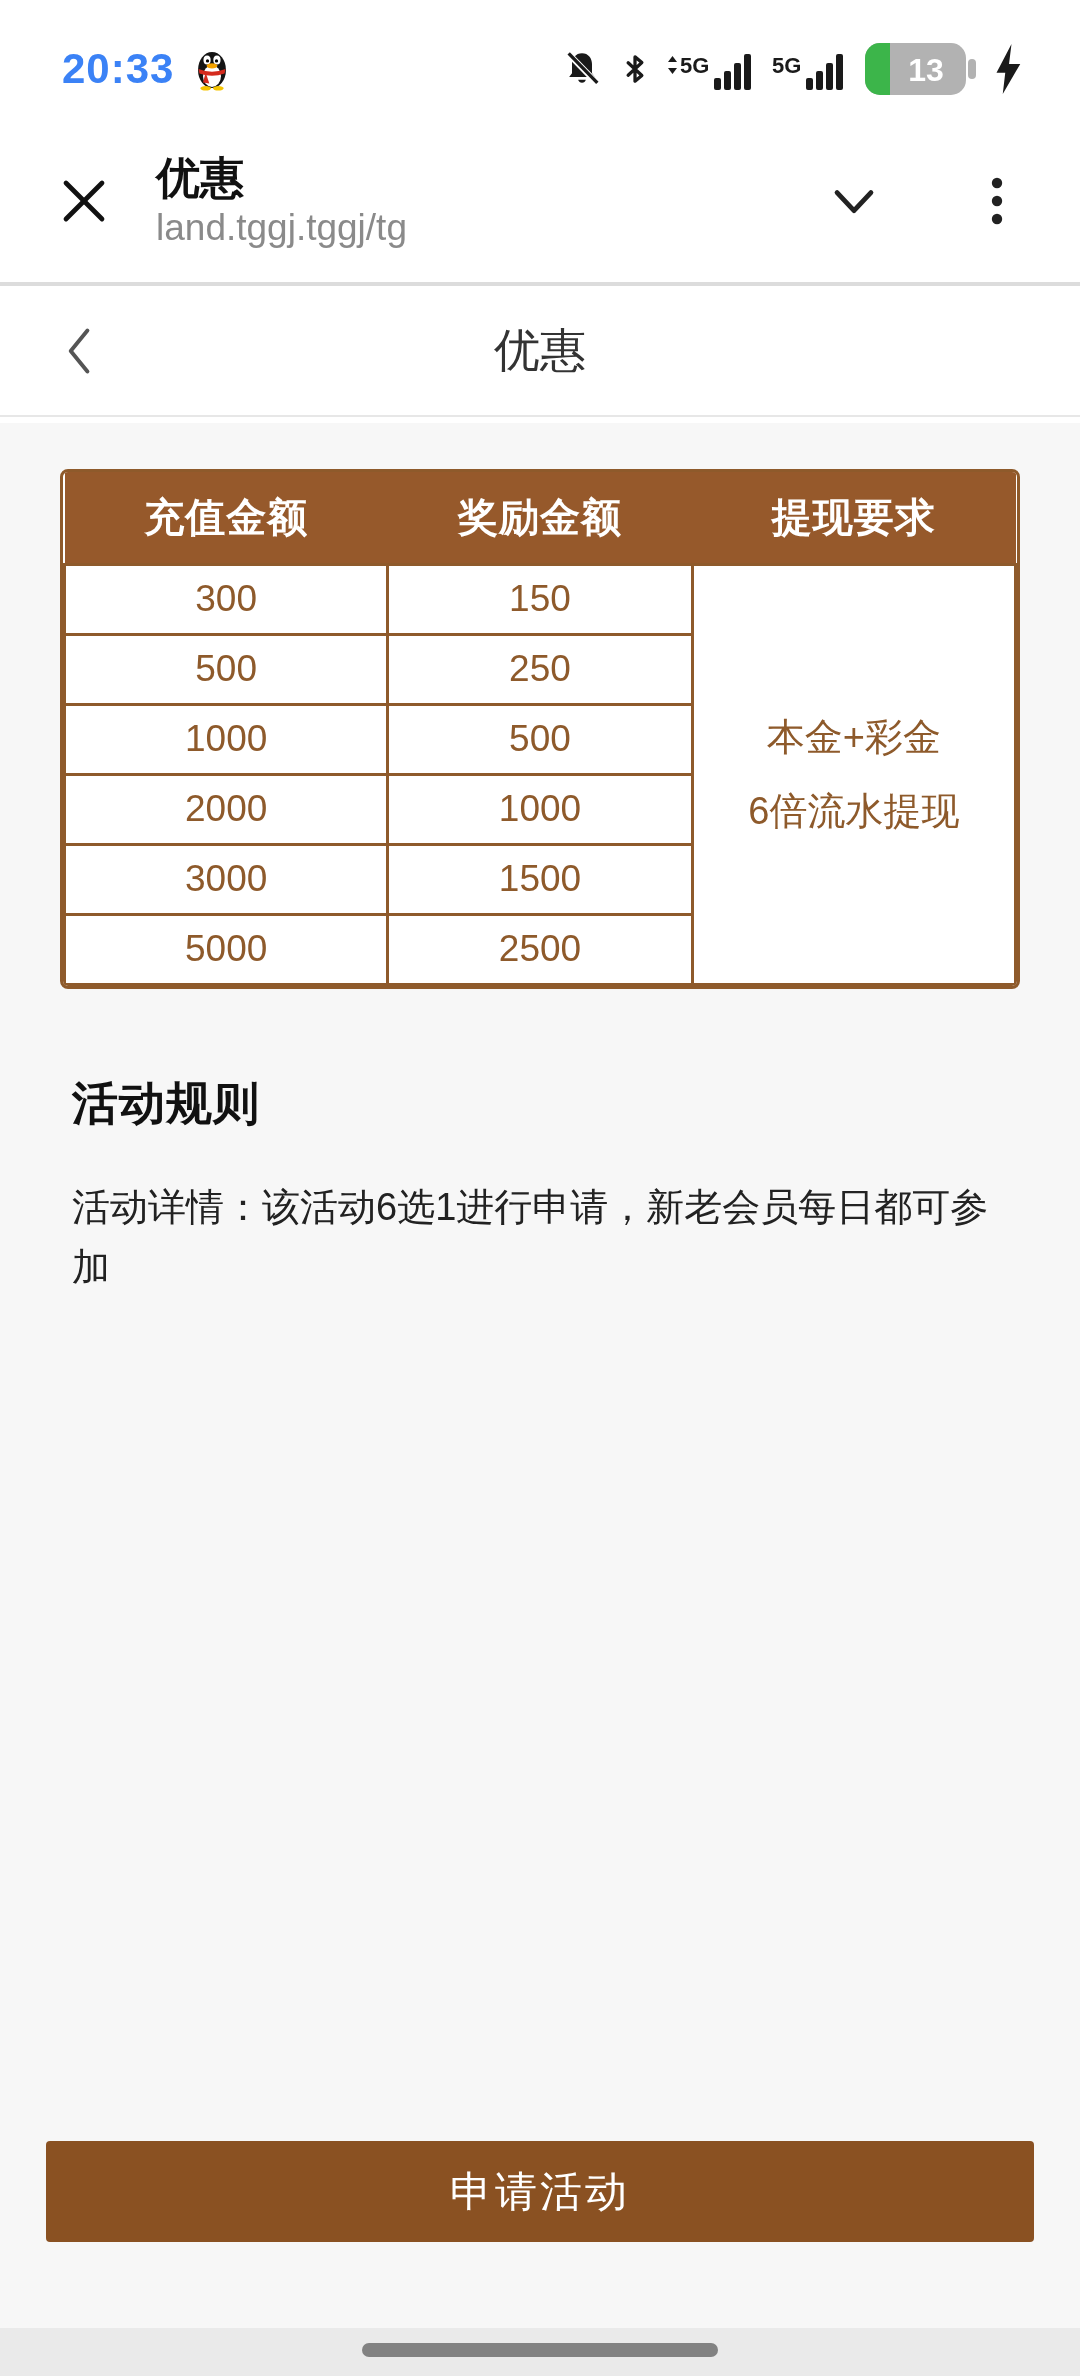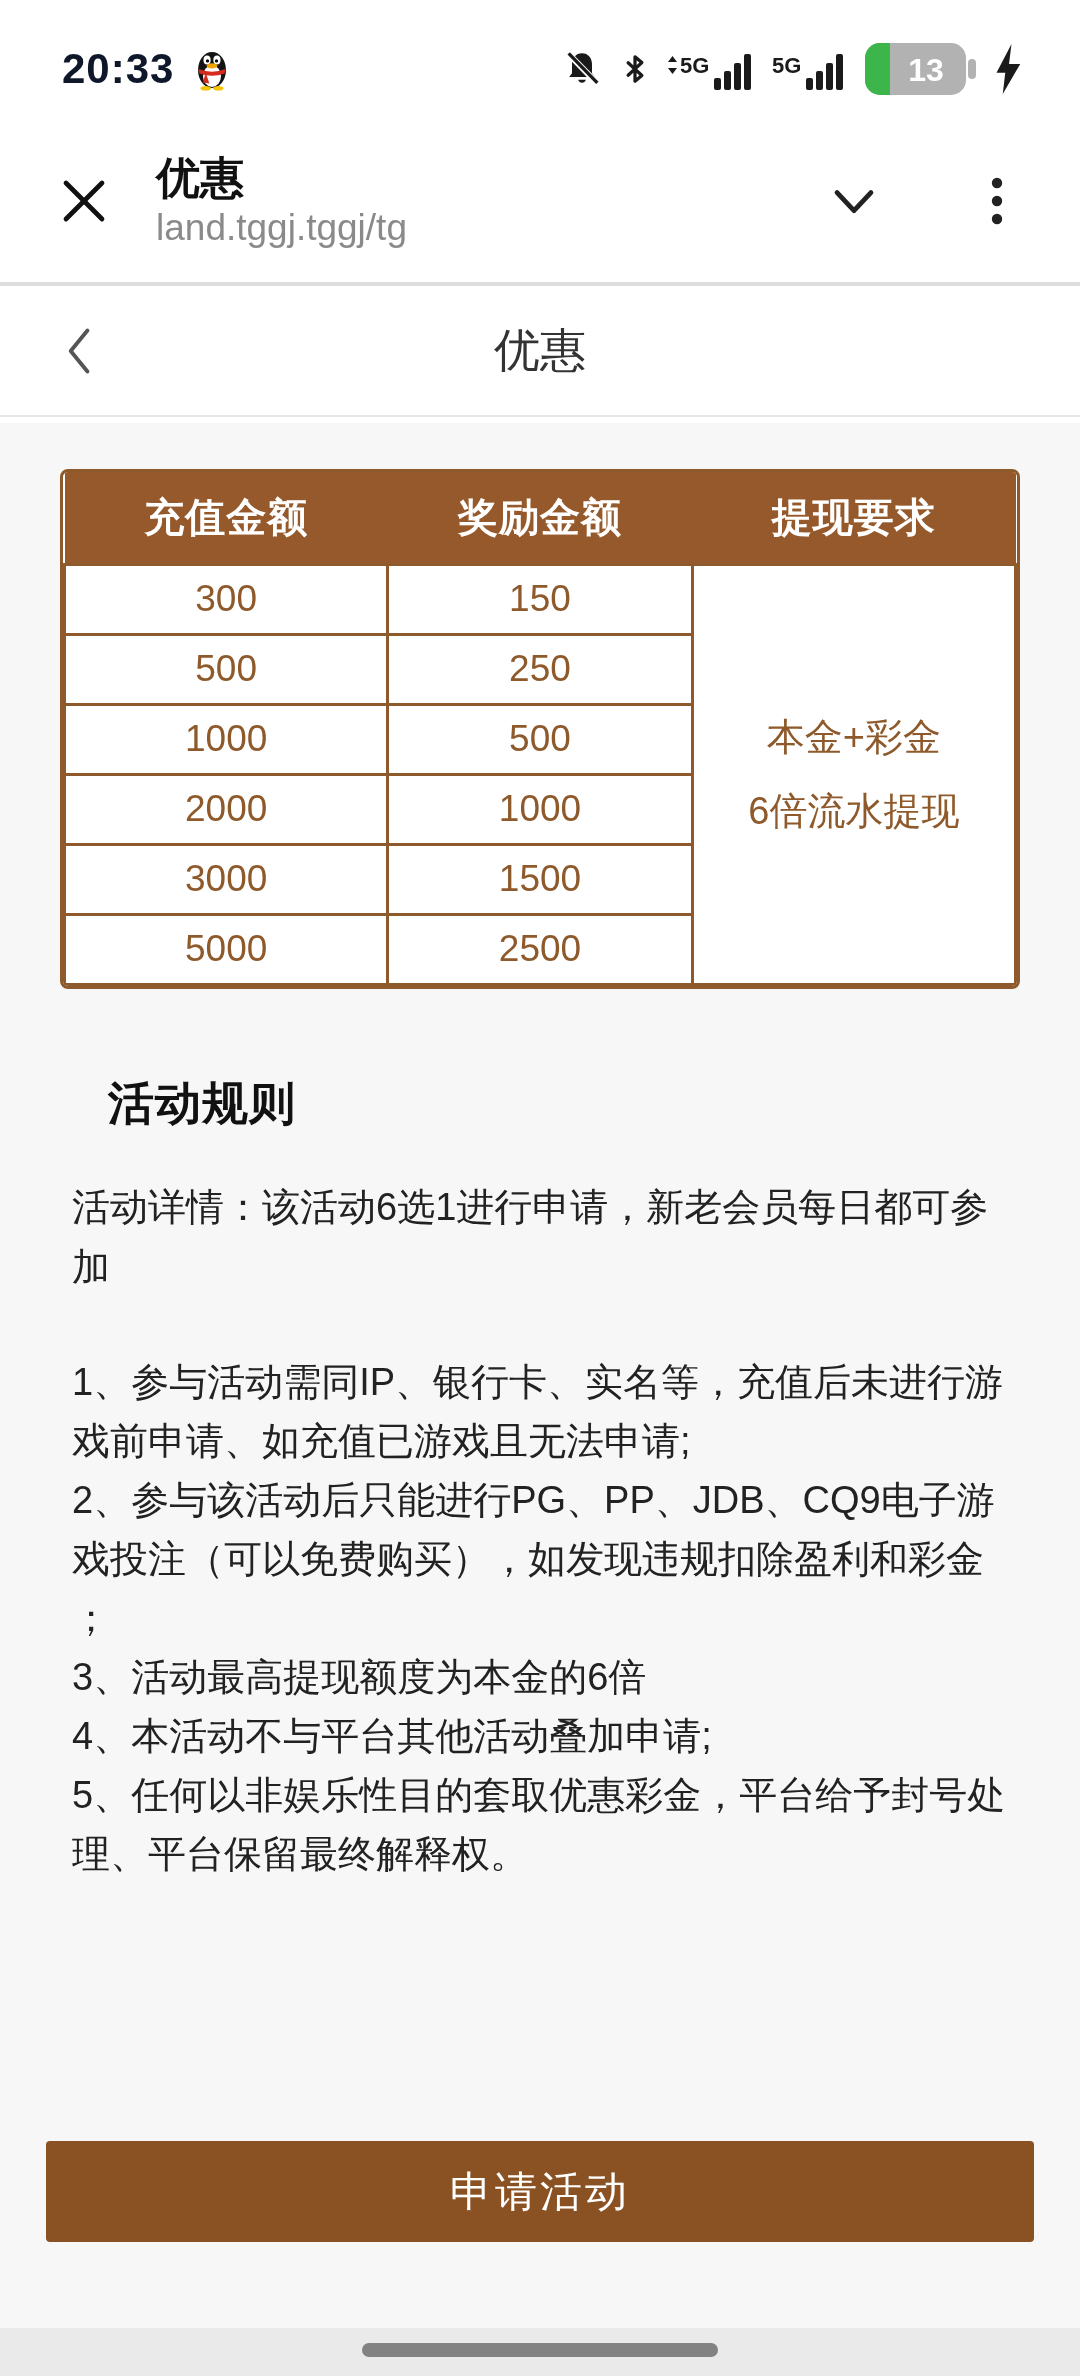--- a/index.html
+++ b/index.html
@@ -10,21 +10,21 @@
   }
   *{margin:0;padding:0;box-sizing:border-box;}
   html,body{background:#fff;}
   body{font-family:"Liberation Sans","DejaVu Sans",sans-serif;}
   .phone{position:relative;width:1080px;height:2376px;background:#fff;overflow:hidden;}
 
   
   .status-bar{height:120px;display:flex;align-items:center;justify-content:space-between;
     padding:18px 56px 0 62px;background:#fff;}
   .status-left{display:flex;align-items:center;gap:20px;}
-  .status-time{font-size:42px;font-weight:600;color:#0f172a;letter-spacing:1px;}
+  .status-time{font-size:42px;font-weight:600;color:#3b82f6;letter-spacing:1px;}
   .status-right{display:flex;align-items:center;gap:18px;}
   .sicon{display:flex;align-items:flex-end;}
 
   
   .browser-bar{height:166px;display:flex;align-items:center;padding:0 48px;
     background:#fff;border-bottom:4px solid var(--c-divider);}
   .close-btn{width:72px;height:72px;display:flex;align-items:center;justify-content:center;}
   .title-block{margin-left:36px;display:flex;flex-direction:column;justify-content:center;}
   .browser-title{font-size:44px;font-weight:700;color:#111;line-height:1.15;}
   .browser-url{font-size:37px;color:var(--c-url-gray);margin-top:4px;line-height:1.1;}
@@ -46,21 +46,21 @@
     border-radius:8px;overflow:hidden;background:#fff;}
   table{width:100%;border-collapse:collapse;table-layout:fixed;}
   col.c1{width:34%;} col.c2{width:32%;} col.c3{width:34%;}
   thead th{background:var(--c-brand-brown);color:#fff;font-size:40px;font-weight:700;
     height:92px;border:none;letter-spacing:1px;}
   tbody td{border:3px solid var(--c-table-border);text-align:center;height:70px;
     font-size:37px;color:var(--c-table-text);background:#fff;}
   tbody td.merged{line-height:1.95;font-size:38px;}
 
   .rules{padding:0 72px;}
-  .rules-heading{margin-top:84px;font-size:46px;font-weight:700;color:#111;letter-spacing:1px;margin-left:36px;}
+  .rules-heading{margin-top:84px;font-size:46px;font-weight:700;color:#111;letter-spacing:1px;}
   .rules-para{margin-top:42px;font-size:38px;color:var(--c-text-dark);line-height:60px;}
   .rules-items{margin-top:56px;}
   .rules-item{font-size:38px;color:var(--c-text-dark);line-height:59px;}
 
   .apply-btn{position:absolute;left:46px;top:1718px;width:988px;height:101px;
     background:var(--c-button-brown);border:none;border-radius:4px;color:#fff;
     font-size:42px;letter-spacing:3px;display:flex;align-items:center;justify-content:center;
     font-family:inherit;}
 
   .bottom-bar{position:absolute;left:0;right:0;bottom:0;height:48px;background:var(--c-bottom-bar-bg);}
@@ -226,27 +226,20 @@
             <td>5000</td>
             <td>2500</td>
           </tr>
         </tbody>
       </table>
     </div>
 
     <div class="rules">
       <div class="rules-heading">活动规则</div>
       <div class="rules-para">活动详情：该活动6选1进行申请，新老会员每日都可参加</div>
-      <div class="rules-items">
-        <div class="rules-item">1、参与活动需同IP、银行卡、实名等，充值后未进行游戏前申请、如充值已游戏且无法申请;</div>
-        <div class="rules-item">2、参与该活动后只能进行PG、PP、JDB、CQ9电子游戏投注（可以免费购买），如发现违规扣除盈利和彩金 ；</div>
-        <div class="rules-item">3、活动最高提现额度为本金的6倍</div>
-        <div class="rules-item">4、本活动不与平台其他活动叠加申请;</div>
-        <div class="rules-item">5、任何以非娱乐性目的套取优惠彩金，平台给予封号处理、平台保留最终解释权。</div>
-      </div>
     </div>
 
     <button class="apply-btn">申请活动</button>
 
     <div class="bottom-bar">
       <div class="nav-handle"></div>
     </div>
 
   </div>
 </div>

